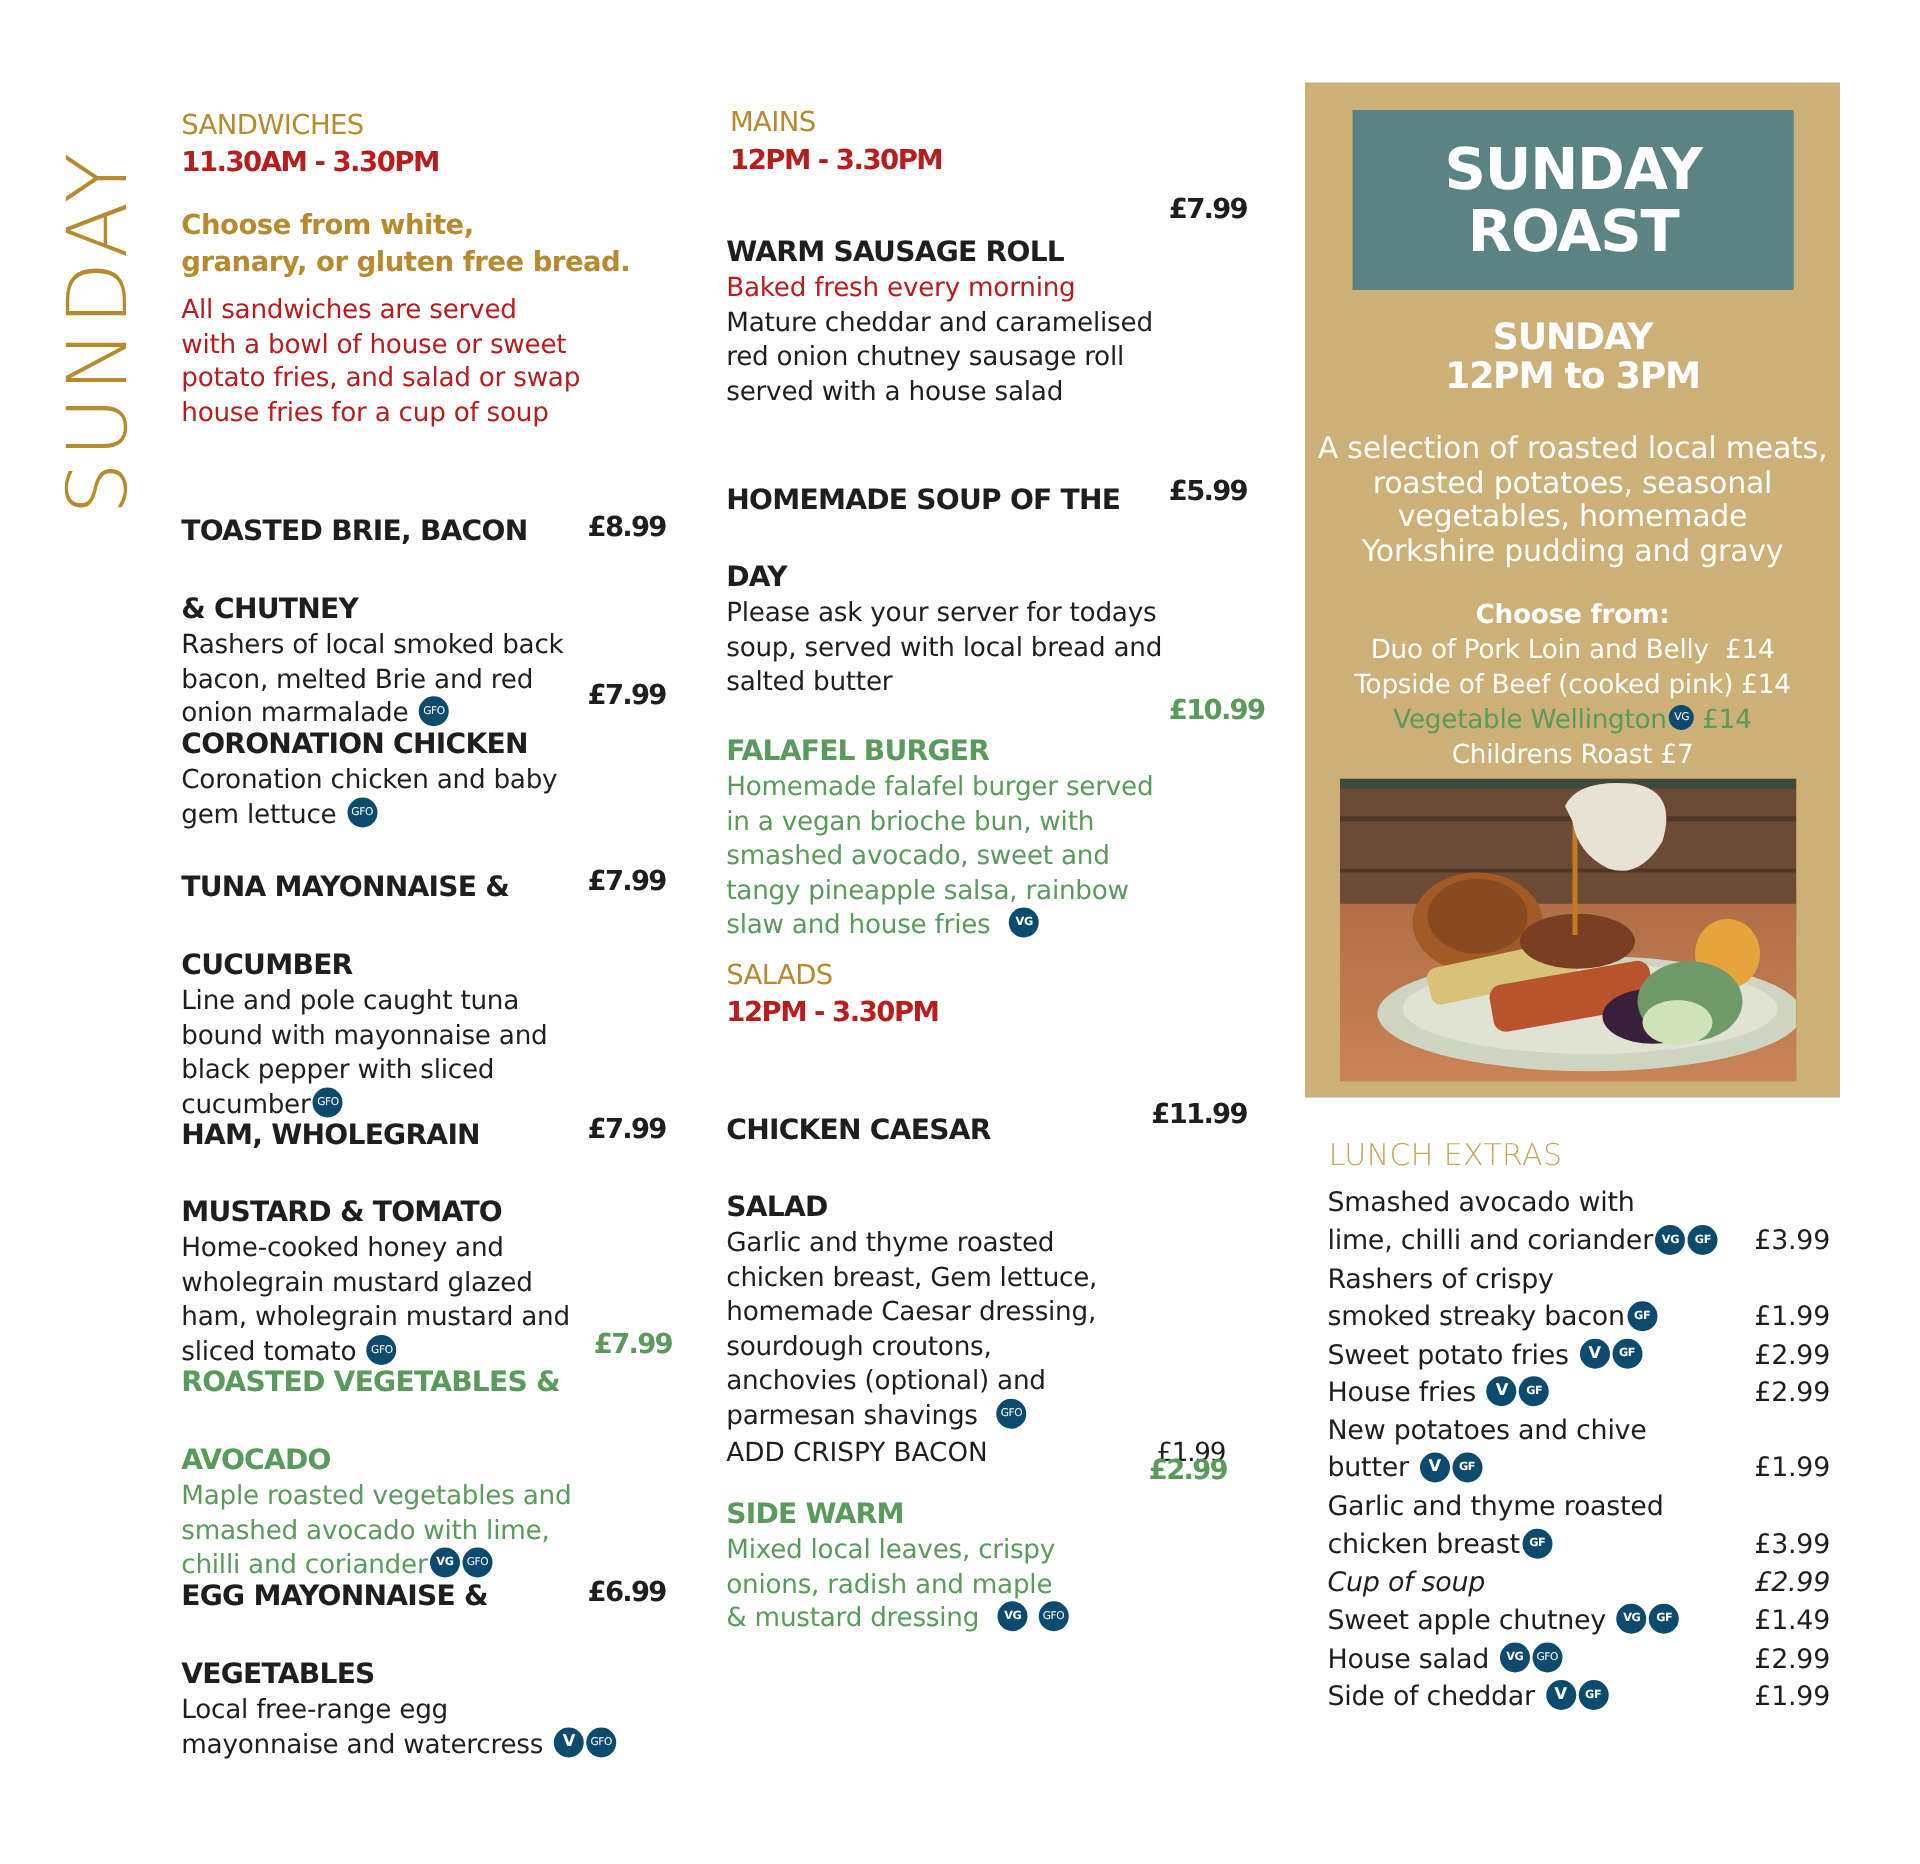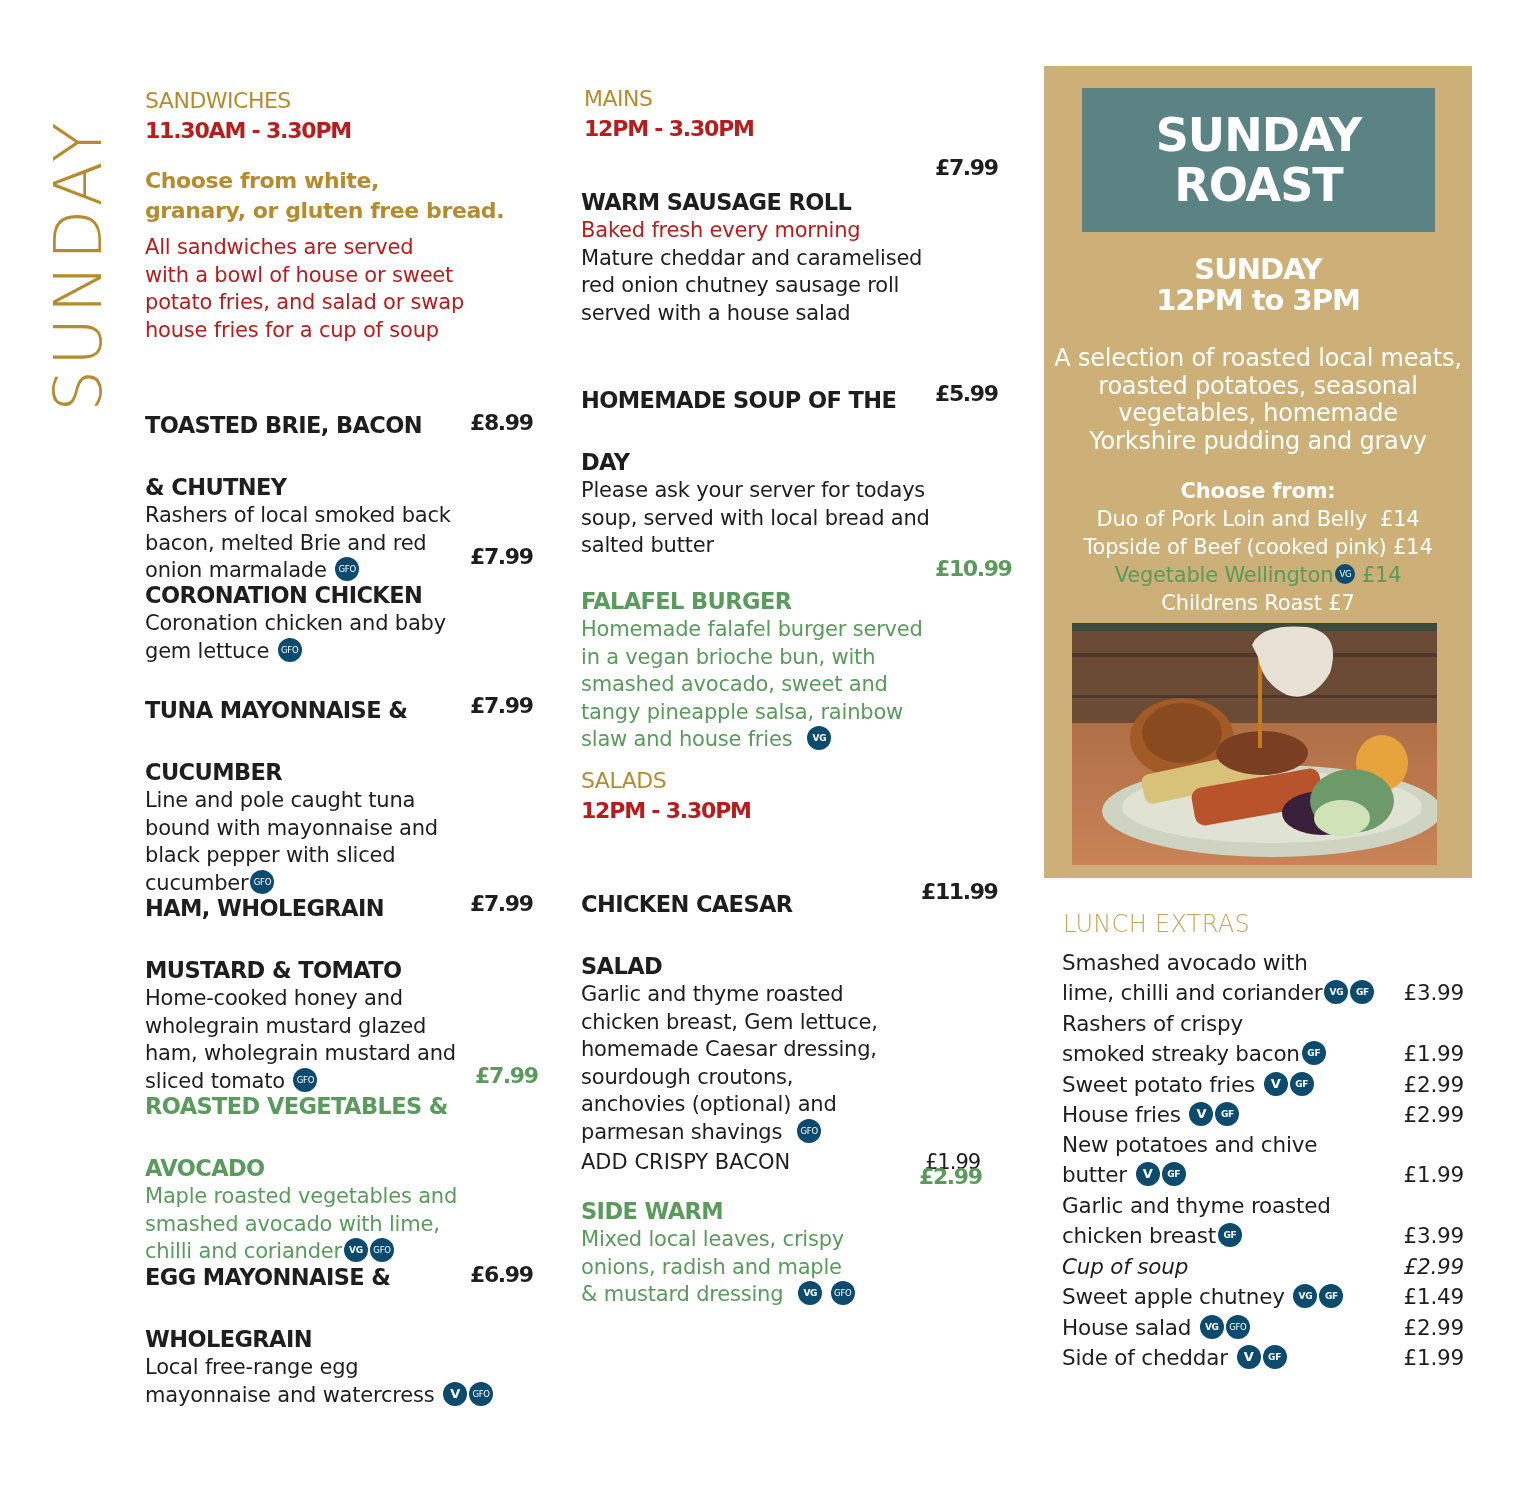--- a/index.html
+++ b/index.html
@@ -130,21 +130,21 @@
   <div class="item-price" style="left:330px; top:2px;">£7.99</div>
   <div class="desc">
     <div>Maple roasted vegetables and</div>
     <div>smashed avocado with lime,</div>
     <div><span>chilli and coriander</span><span class="badge">VG</span><span class="badge light">GFO</span></div>
   </div>
 </div>
 
 <div class="abs" style="left:145px; top:1230px; width:400px;">
   <div class="item-name dark">EGG MAYONNAISE &amp;</div>
-  <div class="item-name dark">WHOLEGRAIN</div>
+  <div class="item-name dark">VEGETABLES</div>
   <div class="item-price dark" style="left:325px; top:30px;">£6.99</div>
   <div class="desc dark">
     <div>Local free-range egg</div>
     <div><span>mayonnaise and watercress</span>
       <span class="badge big">V</span><span class="badge light">GFO</span></div>
   </div>
 </div>
 
 <div class="abs" style="left:584px; top:84px;">
   <div class="sec-head gold">MAINS</div>

